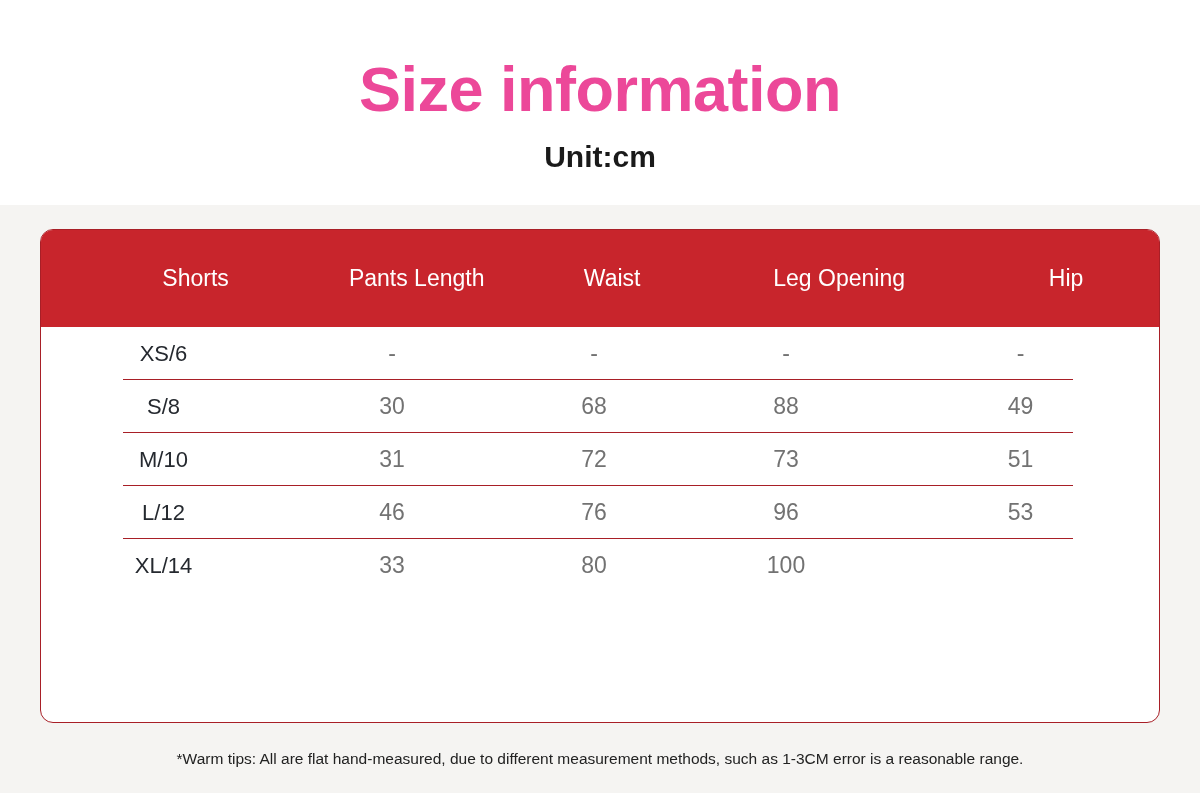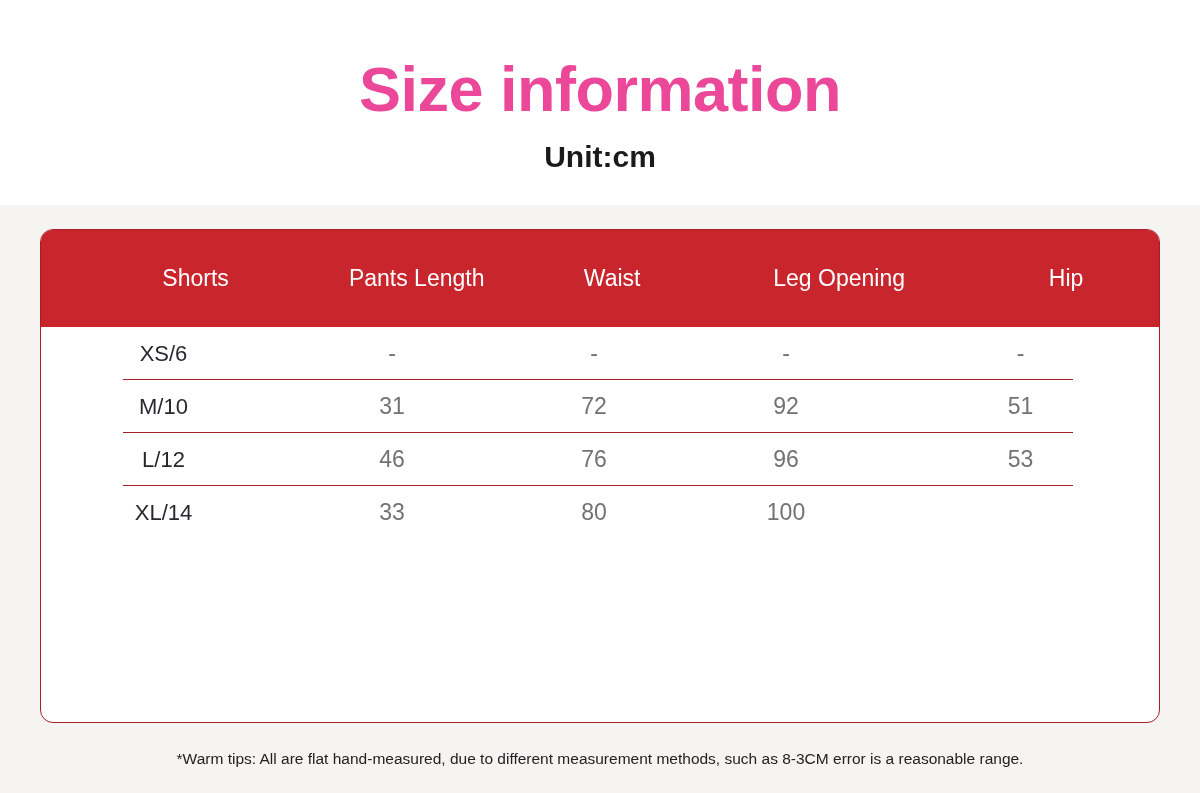--- a/index.html
+++ b/index.html
@@ -151,26 +151,34 @@
 
     <div class="trow">
       <div class="td size-label c0">XS/6</div>
       <div class="td value c1">-</div>
       <div class="td value c2">-</div>
       <div class="td value c3">-</div>
       <div class="td value c4">-</div>
       <div class="row-divider"></div>
     </div>
 
+    <div class="trow">
+      <div class="td size-label c0">S/8</div>
+      <div class="td value c1">30</div>
+      <div class="td value c2">68</div>
+      <div class="td value c3">88</div>
+      <div class="td value c4">49</div>
+      <div class="row-divider"></div>
+    </div>
 
     <div class="trow">
       <div class="td size-label c0">M/10</div>
       <div class="td value c1">31</div>
       <div class="td value c2">72</div>
-      <div class="td value c3">92</div>
+      <div class="td value c3">73</div>
       <div class="td value c4">51</div>
       <div class="row-divider"></div>
     </div>
 
     <div class="trow">
       <div class="td size-label c0">L/12</div>
       <div class="td value c1">46</div>
       <div class="td value c2">76</div>
       <div class="td value c3">96</div>
       <div class="td value c4">53</div>
@@ -180,13 +188,13 @@
     <div class="trow">
       <div class="td size-label c0">XL/14</div>
       <div class="td value c1">33</div>
       <div class="td value c2">80</div>
       <div class="td value c3">100</div>
     </div>
 
   </div>
 </div>
 
-<div class="footnote">*Warm tips: All are flat hand-measured, due to different measurement methods, such as 8-3CM error is a reasonable range.</div>
+<div class="footnote">*Warm tips: All are flat hand-measured, due to different measurement methods, such as 1-3CM error is a reasonable range.</div>
 
 </body></html>

